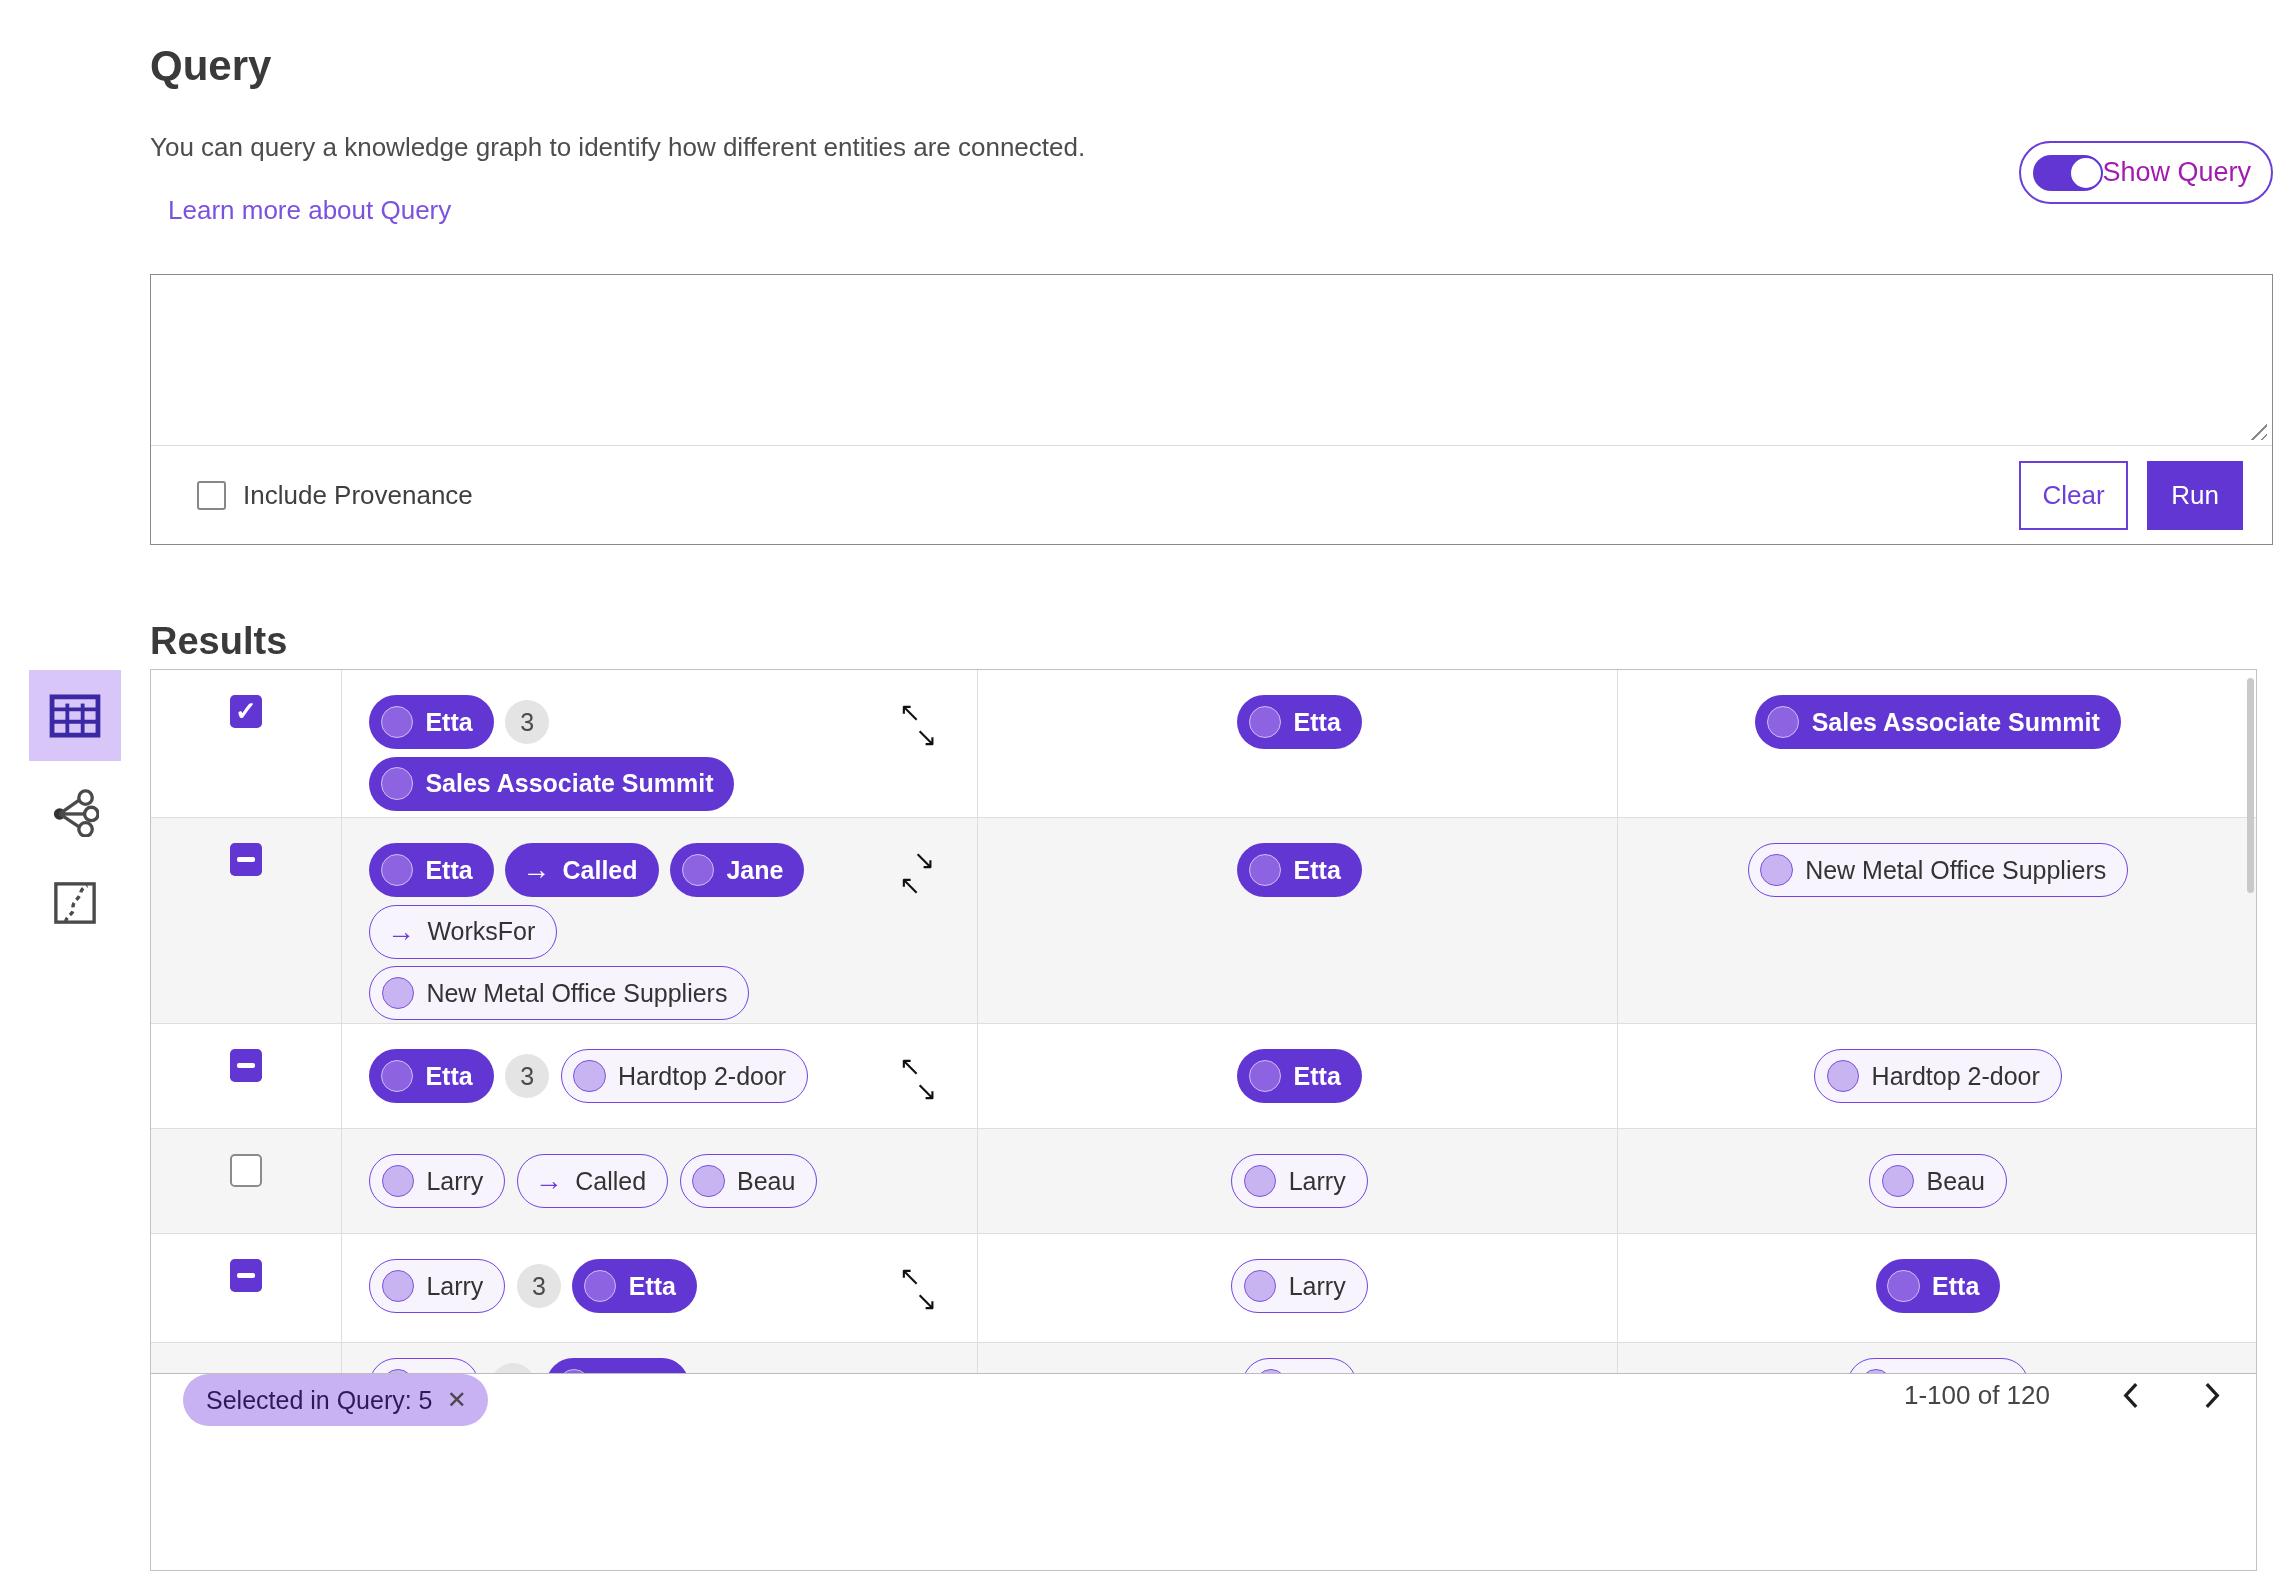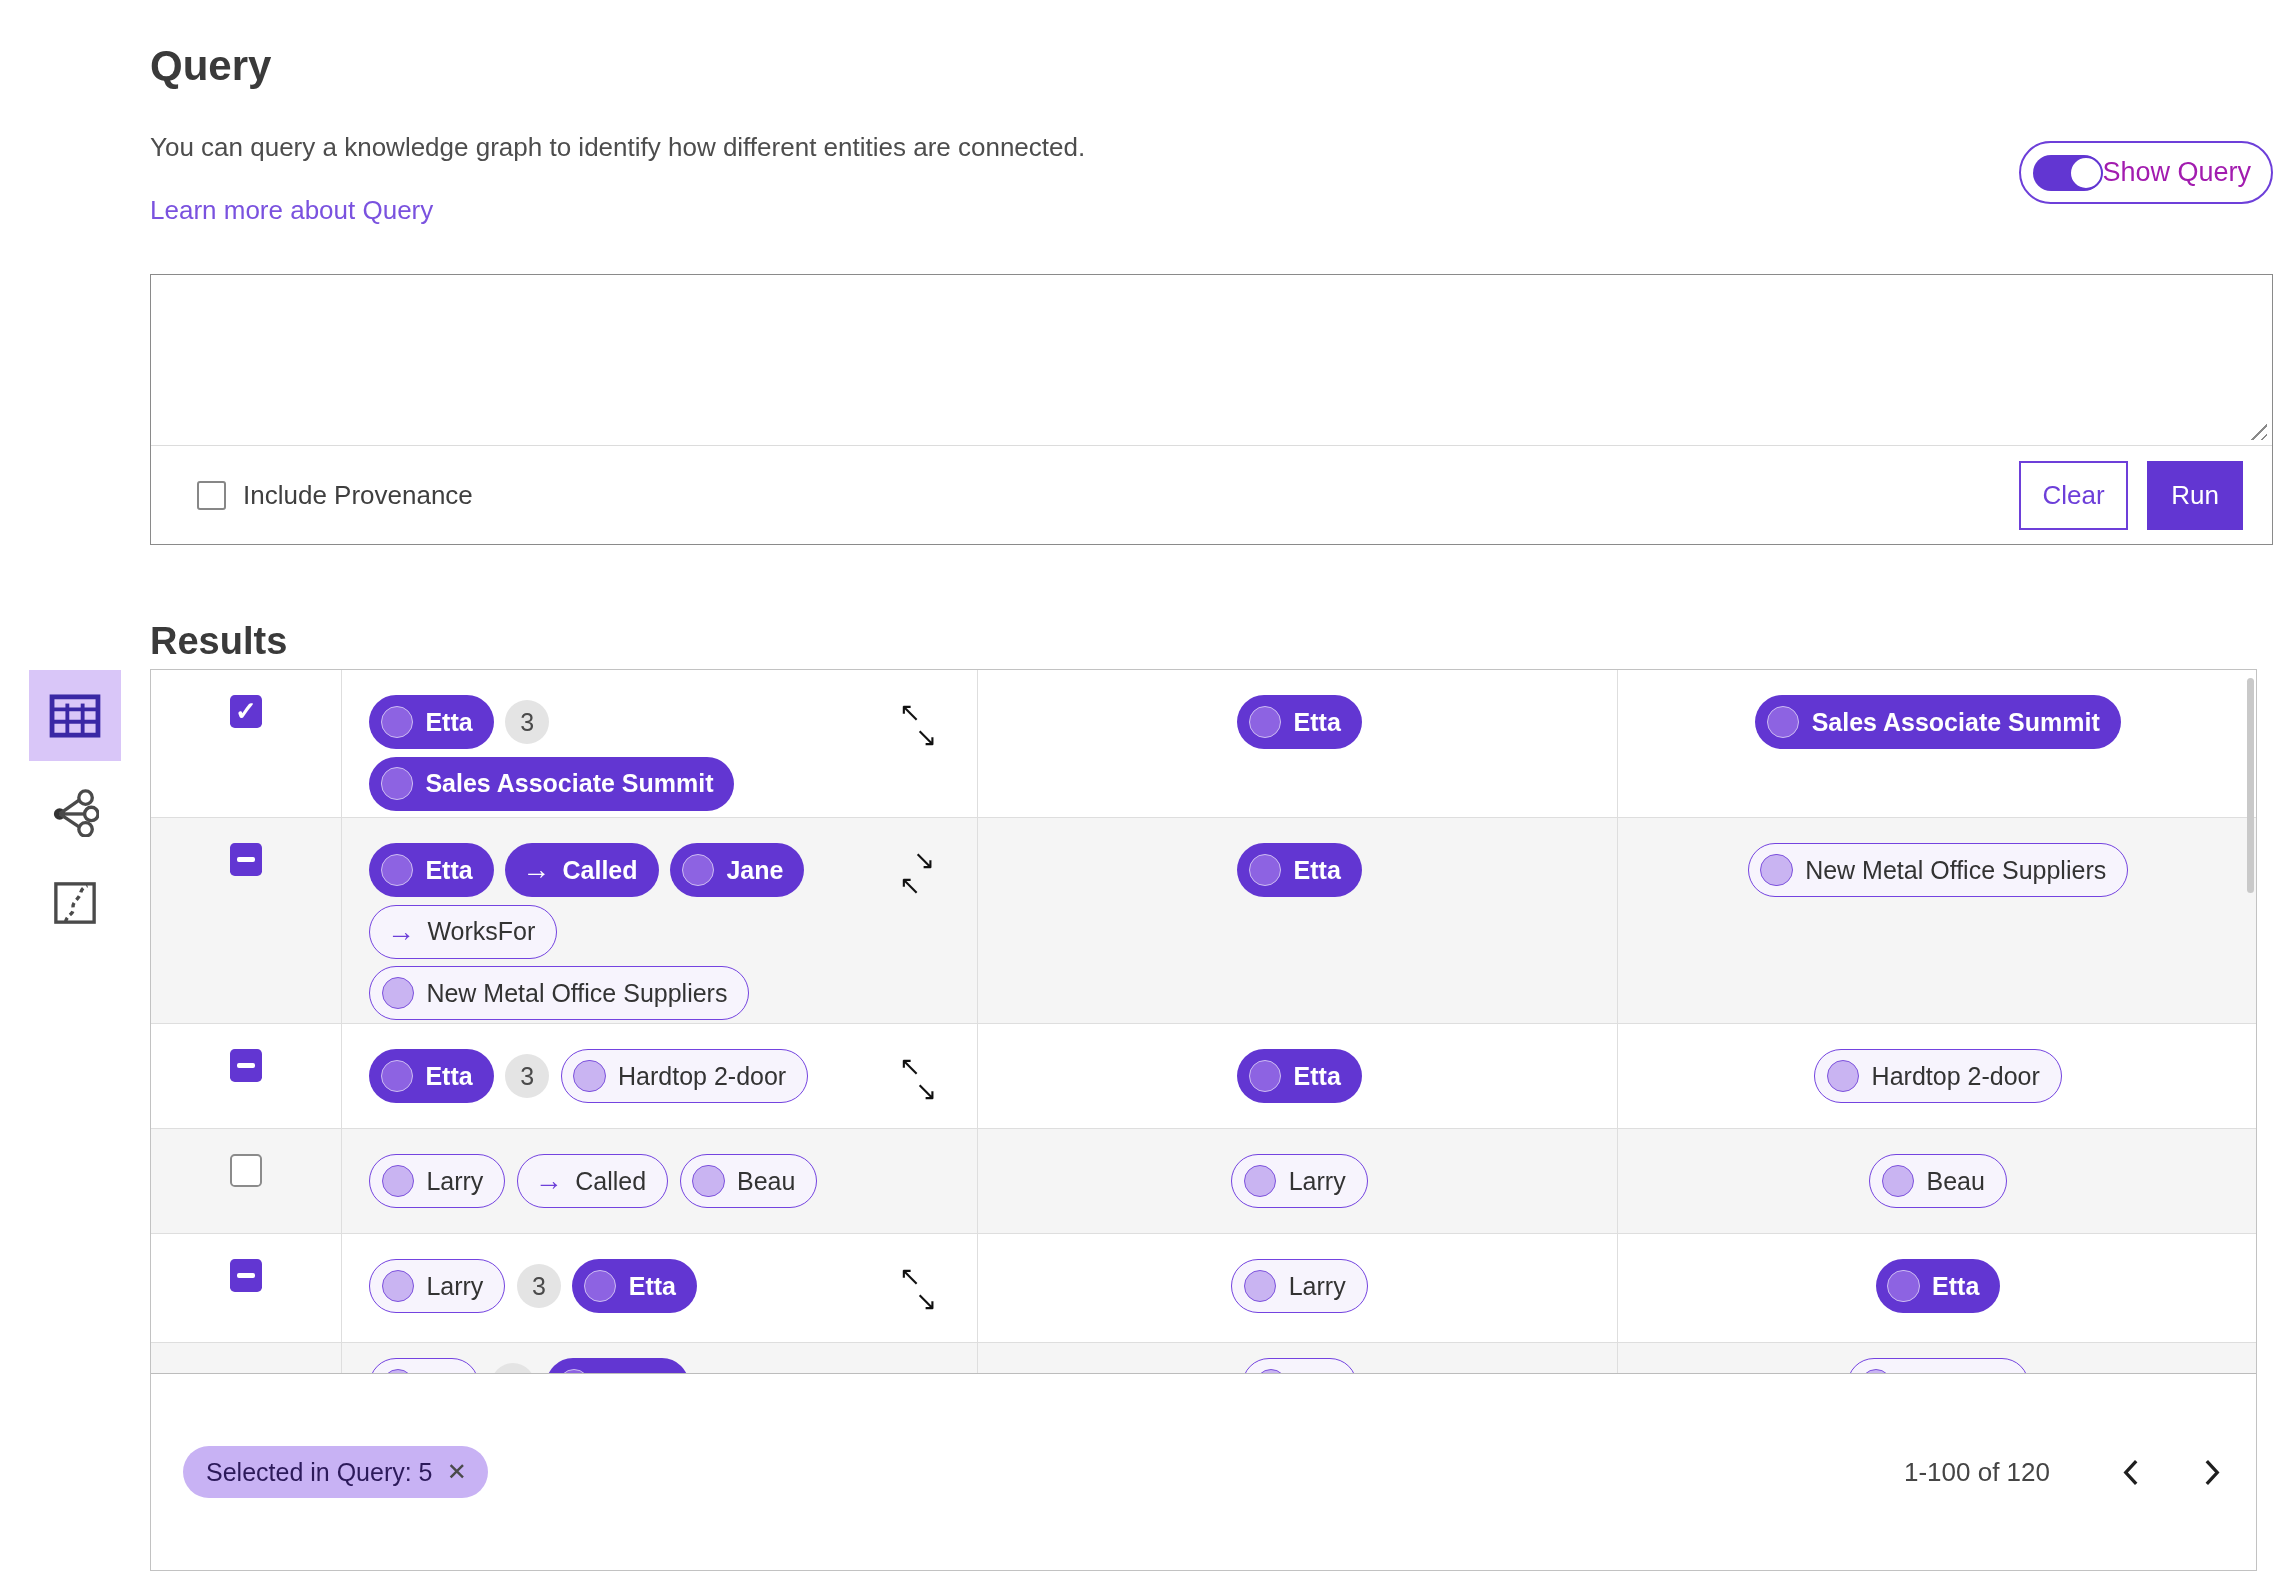--- a/index.html
+++ b/index.html
@@ -3,21 +3,21 @@
 <meta charset="utf-8">
 <style>
   html,body{margin:0;padding:0;}
   body{
     width:2294px;height:1590px;position:relative;background:#fff;
     font-family:"Liberation Sans",sans-serif;color:#3c3c3c;overflow:hidden;
   }
   
   .page-title{position:absolute;left:150px;top:42px;font-size:42px;font-weight:bold;color:#3a3a3a;}
   .page-desc{position:absolute;left:150px;top:132px;font-size:26px;color:#4d4d4d;}
-  .learn-link{position:absolute;left:150px;top:195px;font-size:26px;color:#7a52df;cursor:pointer;}
+  .learn-link{position:absolute;left:168px;top:195px;font-size:26px;color:#7a52df;cursor:pointer;}
   .toggle-pill{position:absolute;left:2019px;top:141px;width:254px;height:63px;border:2.4px solid #6d3fd9;
     border-radius:34px;background:#fff;display:flex;align-items:center;padding-left:12.4px;box-sizing:border-box;cursor:pointer;}
   .switch{width:69px;height:36px;background:var(--accent);border-radius:19px;position:relative;flex:none;}
   .knob{position:absolute;right:-1px;top:1px;width:34px;height:34px;background:#fff;border:2.9px solid var(--accent);
     border-radius:50%;box-sizing:border-box;}
   .toggle-label{font-size:27px;color:#a21caf;margin-left:0;}
   
   .editor{position:absolute;left:150px;top:274px;width:2123px;height:271px;border:1.9px solid #8a8a8a;
     box-sizing:border-box;display:flex;flex-direction:column;background:#fff;}
   .code-area{height:170px;position:relative;border-bottom:1px solid #dcdcdc;}
@@ -82,21 +82,21 @@
   .cb.indet::after{content:'';position:absolute;left:7.6px;right:7.6px;top:14.3px;height:4.8px;background:#fff;border-radius:1.9px;}
   .cb.un{background:#fff;border:2.9px solid #8b8b8b;}
   
   .expand{position:absolute;right:36px;top:29px;width:42px;height:54px;cursor:pointer;}
   .expand span{position:absolute;font-size:26px;line-height:1;color:#111;
     font-family:"DejaVu Sans",sans-serif;}
   .expand.out .a1{left:0;top:0;}   .expand.out .a2{left:16.3px;top:25px;}
   .expand.in  .a1{left:14.3px;top:0;}.expand.in  .a2{left:0;top:25px;}
   .sb-thumb{position:absolute;right:1.9px;top:7.6px;width:7.6px;height:215px;background:#c9c9c9;border-radius:3.8px;}
   
-  .t-foot{flex:1;border-top:1.9px solid #bcbcbc;background:#fff;display:flex;align-items:center;
+  .t-foot{flex:1;border-top:1.9px solid #bcbcbc;background:#fff;display:flex;align-items:flex-start;
     justify-content:space-between;padding:0 23px 0 32px;}
   .chip{display:inline-flex;align-items:center;height:52px;border-radius:27px;background:var(--chip-bg);
     padding:0 21px 0 23px;font-size:25px;color:#2c1a5a;cursor:pointer;}
   .chip .x{margin-left:14.3px;color:#4a4a4a;font-size:24px;cursor:pointer;}
   .pager{display:flex;align-items:center;}
   .range{font-size:26px;color:#454545;}
   .pg-btn{width:42px;height:42px;display:flex;align-items:center;justify-content:center;cursor:pointer;}
   .pg-btn.prev{margin-left:59px;}
   .pg-btn.next{margin-left:40px;}
 </style>

